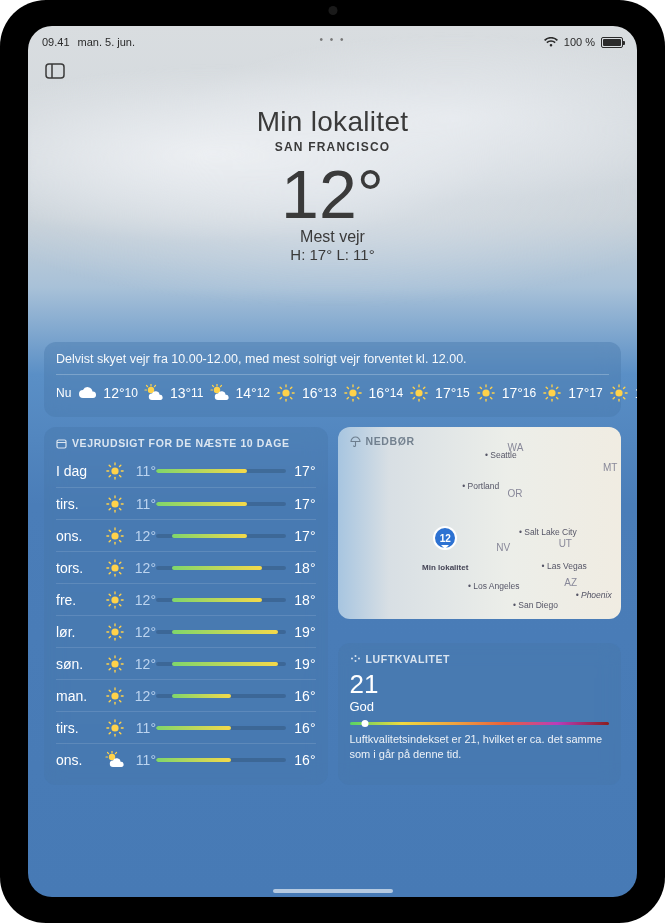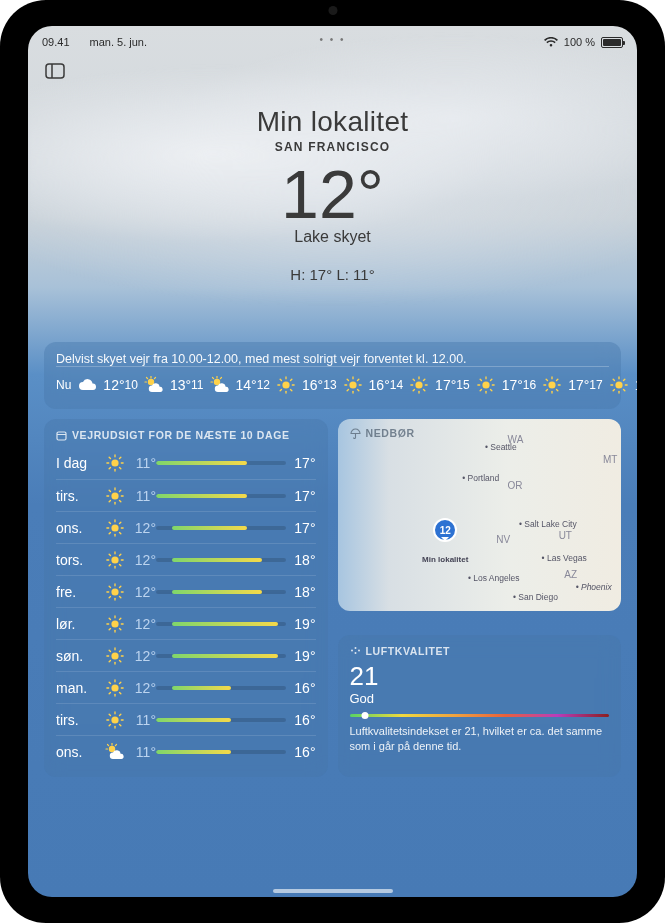--- a/index.html
+++ b/index.html
@@ -22,52 +22,52 @@
   }
   .camera-dot {
     position: absolute; top: 6px; left: 50%; transform: translateX(-50%);
     width: 9px; height: 9px; background: #1a1a1a; border-radius: 50%;
   }
   
   .status-bar {
     position: absolute; top: 6px; left: 0; right: 0; height: 20px; display: flex; align-items: center;
     padding: 0 14px; z-index: 10; color: #2b2b2b; font-size: 11px; font-weight: 500;
   }
-  .status-left { display: flex; gap: 20px; }
+  .status-left { display: flex; gap: 8px; }
   .status-right { margin-left: auto; display: flex; align-items: center; gap: 6px; }
   .wifi-icon { width: 14px; height: 10px; }
   .battery-icon { width: 22px; height: 11px; border: 1px solid #2b2b2b; border-radius: 2px; position: relative; }
   .battery-icon::after { content:""; position:absolute; right:-3px; top:3px; width:2px; height:4px; background:#2b2b2b; border-radius:0 1px 1px 0;}
   .battery-fill { position:absolute; inset:1px; background:#2b2b2b; border-radius:1px; }
   .multitask-dots { position:absolute; top:8px; left:50%; transform:translateX(-50%); color:#777; font-size:10px; letter-spacing:2px; z-index:10; }
   .sidebar-btn {
     position: absolute; top: 34px; left: 14px; width: 26px; height: 22px; z-index: 10;
     display:flex; align-items:center; justify-content:center;
   }
   .sidebar-btn svg { width: 20px; height: 16px; }
   
   .hero {
     position: absolute; top: 80px; left:0; right:0; text-align: center; color: #3a3a3a; z-index: 5;
   }
   .hero .loc { font-size: 28px; font-weight: 400; letter-spacing: .3px; }
   .hero .city { font-size: 12px; font-weight: 600; letter-spacing: 1.2px; margin-top: 2px; }
   .hero .temp { font-size: 68px; font-weight: 200; line-height: 1; margin-top: 6px; }
   .hero .cond { font-size: 16px; font-weight: 500; margin-top: 0; }
-  .hero .hl { font-size: 15px; font-weight: 500; margin-top: 20px; }
+  .hero .hl { font-size: 15px; font-weight: 500; margin-top: 0; }
   
   .content { position:absolute; top: 316px; left:16px; right:16px; bottom:12px; }
   .card {
     background: rgba(72,118,168,.38);
     backdrop-filter: blur(10px);
     border-radius: 12px;
     color: #fff;
     padding: 10px 12px;
   }
   .hourly-card { }
-  .hourly-summary { font-size: 12.5px; font-weight: 400; opacity:.95; border-bottom:1px solid rgba(255,255,255,.25); padding-bottom:0; margin-bottom:4px; }
+  .hourly-summary { font-size: 12.5px; font-weight: 400; opacity:.95; border-bottom:1px solid rgba(255,255,255,.25); padding-bottom:8px; margin-bottom:4px; }
   .hourly-row { display:flex; justify-content:space-between; }
   .hour { flex:1; display:flex; flex-direction:row; align-items:center; gap:6px; padding:4px 0; }
   .hour .t { font-size:12px; font-weight:500; }
   .hour .ic { width:20px; height:20px; display:flex; align-items:center; justify-content:center; }
   .hour .deg { font-size:14px; font-weight:500; }
   .grid { display:grid; grid-template-columns: 1fr 1fr; gap:10px; margin-top:10px; }
   .daily-card { grid-row: 1 / span 2; }
   .card-header { display:flex; align-items:center; gap:5px; font-size:10.5px; font-weight:600; letter-spacing:.6px; opacity:.8; text-transform:uppercase; margin-bottom:6px; }
   .card-header svg { width:11px; height:11px; }
   .day-row { display:flex; align-items:center; height:32px; gap:0; border-top:1px solid rgba(255,255,255,.12); font-size:14px; }
@@ -127,21 +127,21 @@
       <svg viewBox="0 0 20 16" fill="none" stroke="#3a3a3a" stroke-width="1.5">
           <rect x="1" y="1" width="18" height="14" rx="3"></rect>
           <line x1="7" y1="1" x2="7" y2="15"></line>
         </svg>
     </div>
 
     <div class="hero">
       <div class="loc">Min lokalitet</div>
       <div class="city">SAN FRANCISCO</div>
       <div class="temp">12°</div>
-      <div class="cond">Lake skyet</div>
+      <div class="cond">Mest vejr</div>
       <div class="hl">H: 17° L: 11°</div>
     </div>
 
     <div class="content">
       <div class="card hourly-card">
         <div class="hourly-summary">Delvist skyet vejr fra 10.00-12.00, med mest solrigt vejr forventet kl. 12.00.</div>
         <div class="hourly-row" id="hourly-row">
             <div class="hour">
               <div class="t">Nu</div>
               <div class="ic">

